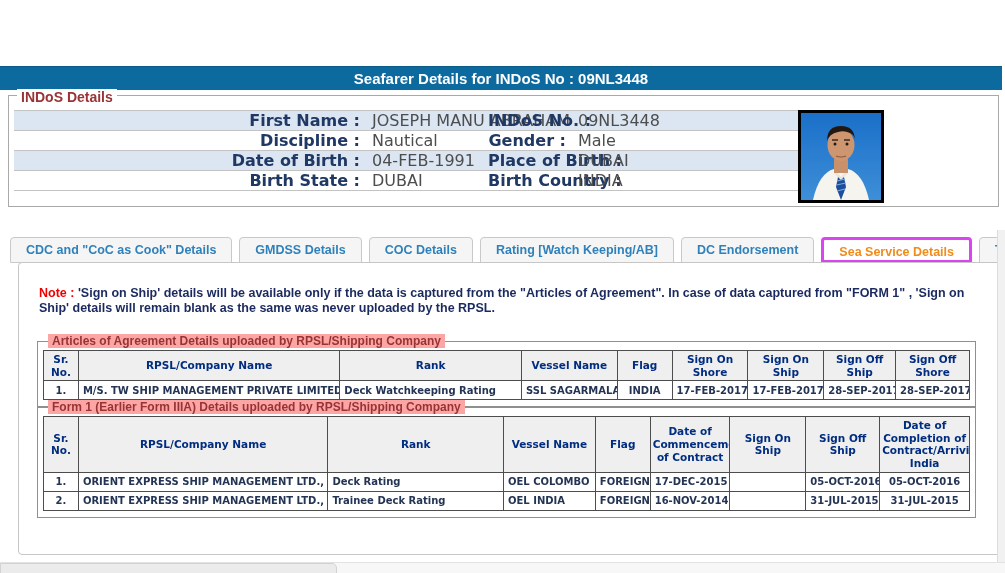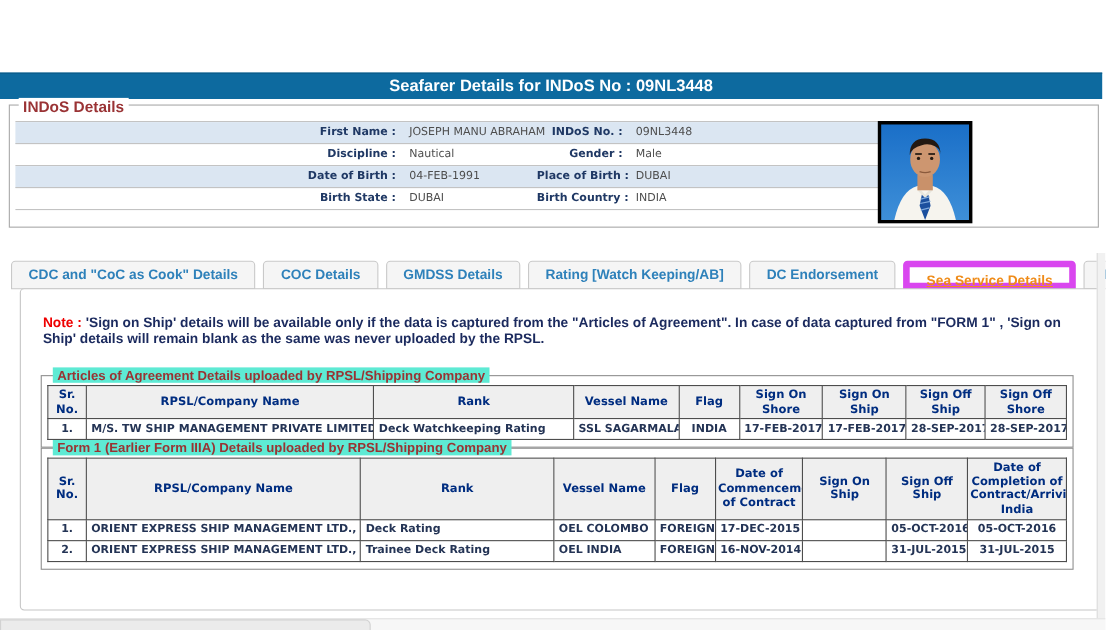--- a/index.html
+++ b/index.html
@@ -13,48 +13,48 @@
     text-align:center; font-weight:bold; font-size:15px; line-height:23px;
     font-family:"Liberation Sans",sans-serif; }
 
   
   .indos-fs { position:absolute; top:95px; left:8px; width:991px; height:112px;
     border:1px solid #a9a9a9; }
   .indos-legend { position:absolute; top:-7px; left:8px; background:#fff; padding:0 4px;
     color:#9a3335; font-weight:bold; font-size:14px; font-family:"Liberation Sans",sans-serif; }
   .detail-rows { position:absolute; top:14px; left:5px; width:786px; border-top:1px solid #c3c3c3; }
   .detail-row { display:grid; grid-template-columns:352px 122px 84px 1fr;
-    height:20px; line-height:19px; border-bottom:1px solid #c3c3c3; font-size:10px; }
+    height:20px; line-height:19px; border-bottom:1px solid #c3c3c3; font-size:16px; }
   .detail-row.band { background:#dbe6f2; }
   .dlabel { text-align:right; font-weight:bold; color:#1f3864; padding-right:6px; white-space:nowrap; }
   .dvalue { text-align:left; color:#4d4d4d; padding-left:6px; white-space:nowrap; }
 
   .photo-frame { position:absolute; top:14px; left:789px; width:86px; height:93px;
     background:#000; padding:3px; }
   .photo-frame svg { display:block; width:80px; height:87px; }
 
   
   .tab-bar { position:absolute; top:237px; left:10px; display:flex; gap:7px; height:26px; }
   .tab { height:26px; line-height:24px; padding:0 15px; background:#f5f5f5;
     border:1px solid #c9c9c9; border-radius:4px 4px 0 0; color:#2e81ba;
     font-weight:bold; font-size:12.5px; white-space:nowrap; cursor:pointer;
     font-family:"Liberation Sans",sans-serif; }
-  .tab.active { background:#ffffff; border:6px solid #d946ef; color:#ef8c1a;text-decoration:underline; }
+  .tab.active { background:#ffffff; border:3px solid #d946ef; color:#ef8c1a; }
 
   
   .panel { position:absolute; top:262px; left:18px; width:983px; height:293px;
     border:1px solid #c6c6c6; border-radius:4px; background:#fff; }
   .note { margin:23px 18px 0 20px; font-size:12.5px; font-weight:bold;
     color:#1b2a5e; line-height:15px; font-family:"Liberation Sans",sans-serif; }
   .note .note-prefix { color:#ee0000; }
 
   .inner-fs { position:relative; border:1px solid #8f8f8f; margin:0 24px 0 18px; padding:8px 5px 6px 5px; }
   .fs1 { margin-top:25px; }
   .fs2 { }
-  .inner-legend { position:absolute; top:-8px; left:10px; background:#5eead4; padding:0 4px;
+  .inner-legend { position:absolute; top:-8px; left:10px; background:#fca5a5; padding:0 4px;
     color:#993333; font-weight:bold; font-size:12px; font-family:"Liberation Sans",sans-serif; }
 
   table.datatable { width:100%; border-collapse:collapse; table-layout:fixed;
     border:1px solid #4d4d4d; }
   table.datatable th, table.datatable td { border:1px solid #4d4d4d; overflow:hidden; }
   table.datatable th { background:#efefef; color:#002d80; font-weight:bold;
     font-size:10.5px; line-height:1.2; text-align:center; padding:2px 2px; }
   table.datatable td { background:#ffffff; color:#243455; font-weight:bold;
     font-size:10px; height:19px; padding:1px 4px; white-space:nowrap; }
   td.al { text-align:left; } td.ac { text-align:center; }
@@ -121,22 +121,22 @@
         <ellipse cx="46" cy="31" rx="1.5" ry="1.5" fill="#241a12"></ellipse>
         <path d="M35 43 Q40 45 45 43" stroke="#8a5a3c" stroke-width="1.2" fill="none"></path>
         <path d="M37 64 L40 67 L43 64 L45 74 L40 87 L35 74 Z" fill="#1b4f9e"></path>
         <path d="M36 68 L44 66 M35.5 72 L44.8 70 M36 78 L44 76" stroke="#7ea9dc" stroke-width="1.1"></path>
       </svg>
     </div>
   </div>
 
   <div class="tab-bar">
       <div class="tab">CDC and "CoC as Cook" Details</div>
+      <div class="tab">GMDSS Details</div>
       <div class="tab">COC Details</div>
-      <div class="tab">GMDSS Details</div>
       <div class="tab">Rating [Watch Keeping/AB]</div>
       <div class="tab">DC Endorsement</div>
       <div class="tab active">Sea Service Details</div>
       <div class="tab">Training Details</div>
     </div>
 
   <div class="panel">
     <div class="note">
       <span class="note-prefix">Note :</span><span> 'Sign on Ship' details will be available only if the data is captured from the "Articles of Agreement". In case of data captured from "FORM 1" , 'Sign on Ship' details will remain blank as the same was never uploaded by the RPSL.</span>
     </div>

